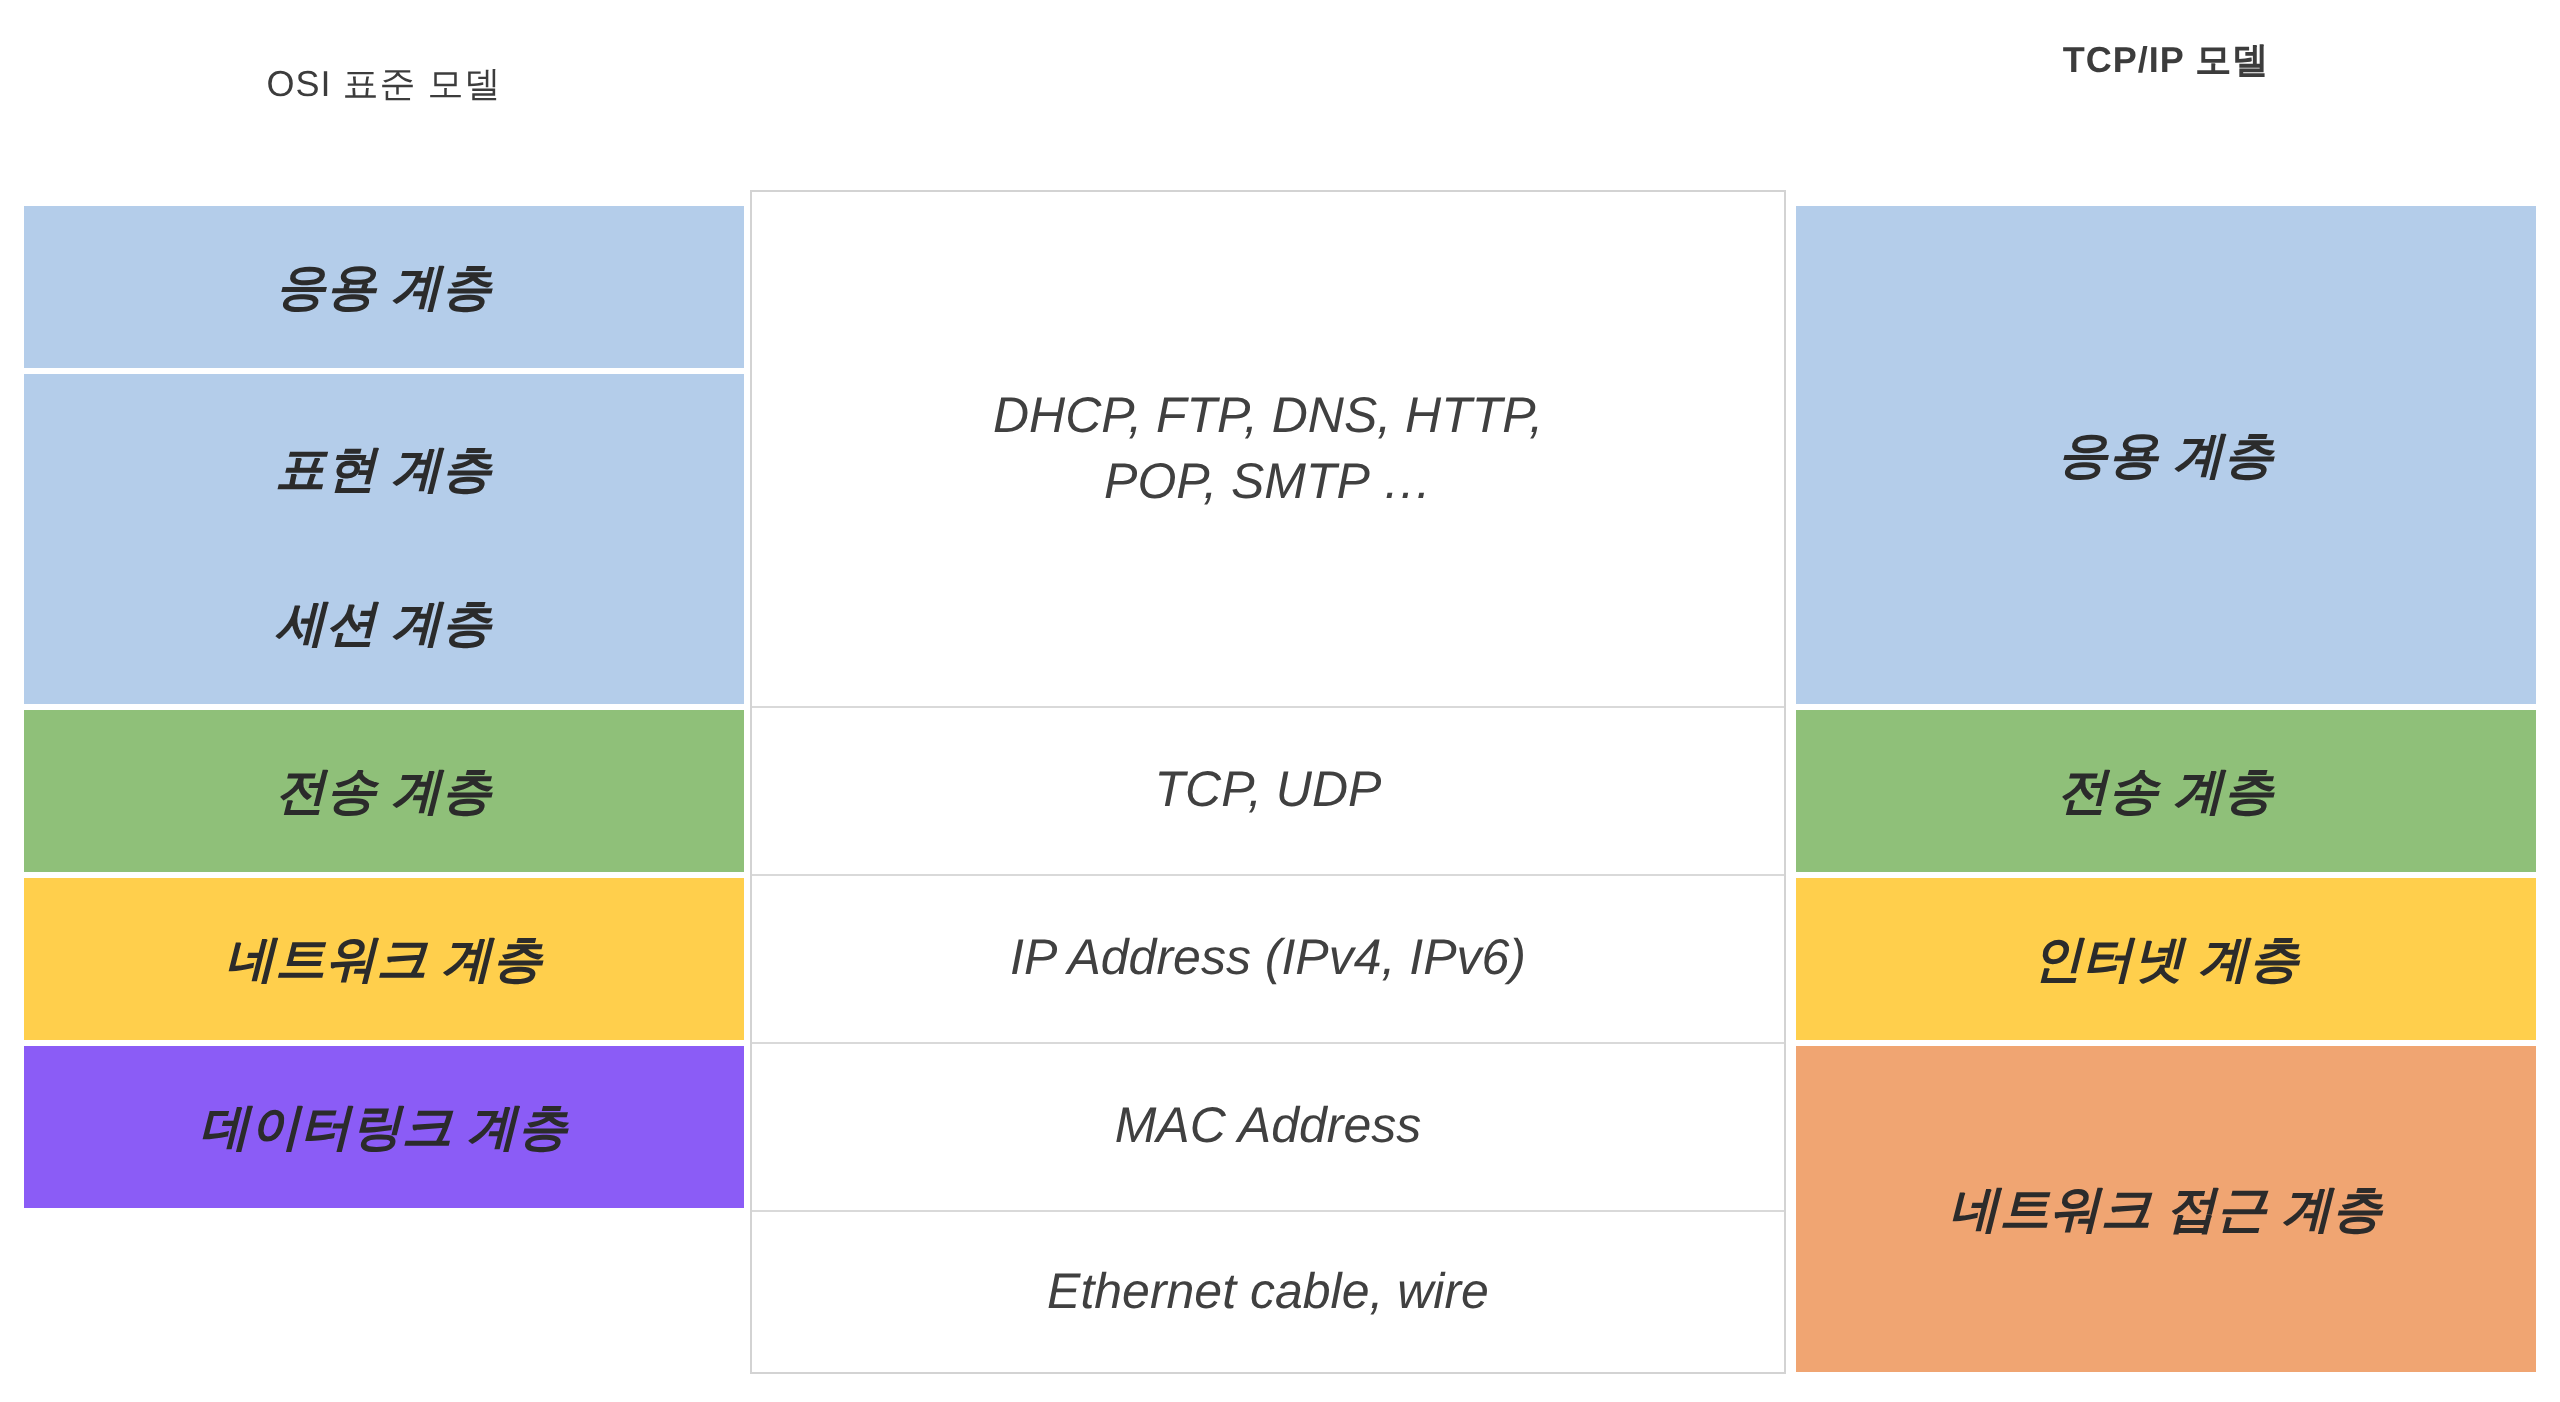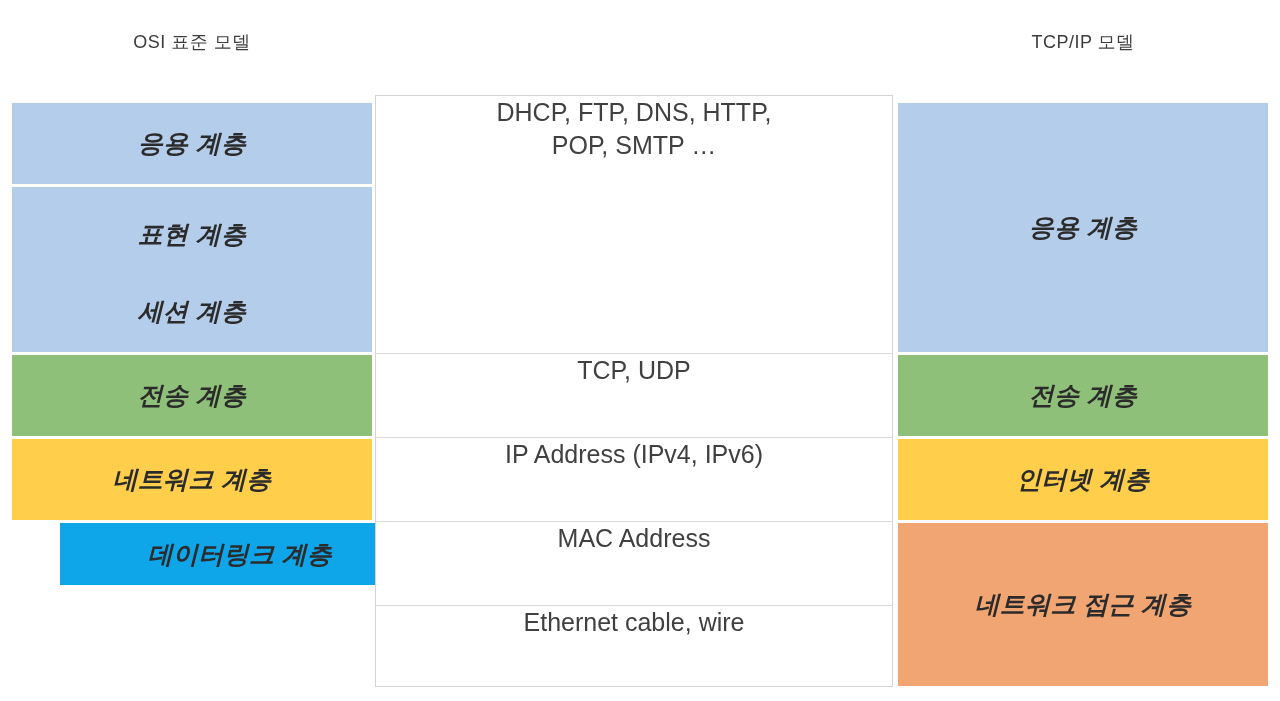--- a/index.html
+++ b/index.html
@@ -31,22 +31,23 @@
     letter-spacing: 0.5px;
     white-space: nowrap;
   }
   #header-osi {
     left: 12px;
     top: 30px;
     width: 360px;
   }
   #header-tcpip {
     left: 898px;
-    top: 30px;
+    top: 18px;
     width: 370px;
+    font-weight: bold;
   }
 
   
   #osi-stack {
     position: absolute;
     left: 12px;
     top: 103px;
     width: 360px;
     height: 583px;
   }
@@ -84,26 +85,28 @@
     box-sizing: border-box;
     border: 1px solid #d3d3d3;
     background: #ffffff;
   }
   .proto-row {
     position: absolute;
     left: 0;
     width: 100%;
     box-sizing: border-box;
     display: flex;
+    align-items: center;
     justify-content: center;
     text-align: center;
     color: #404040;
     font-size: 25px;
     line-height: 1.3;
     background: #ffffff;
+    font-style: italic;
   }
   .proto-divider {
     position: absolute;
     left: 0;
     width: 100%;
     height: 1px;
     background: #d9d9d9;
   }
 </style>
 </head>
@@ -124,21 +127,21 @@
       </div>
       <div class="layer-block" style="top: 168px; height: 81px; background: rgb(180, 205, 234);">
         <span class="layer-label">세션 계층</span>
       </div>
       <div class="layer-block" style="top: 252px; height: 81px; background: rgb(143, 192, 121);">
         <span class="layer-label">전송 계층</span>
       </div>
       <div class="layer-block" style="top: 336px; height: 81px; background: rgb(255, 207, 76);">
         <span class="layer-label">네트워크 계층</span>
       </div>
-      <div class="layer-block" style="top: 420px; height: 62px; background: #0ea5e9; margin-left: 48px;">
+      <div class="layer-block" style="top: 420px; height: 81px; background: #8b5cf6;">
         <span class="layer-label">데이터링크 계층</span>
       </div>
     </div>
 
   <div id="protocol-table">
       <div class="proto-row" style="top: 0px; height: 257px;">
         <span style="white-space: pre-line;">DHCP, FTP, DNS, HTTP,
 POP, SMTP …</span>
       </div>
       <div class="proto-divider" style="top: 257px;"></div>

